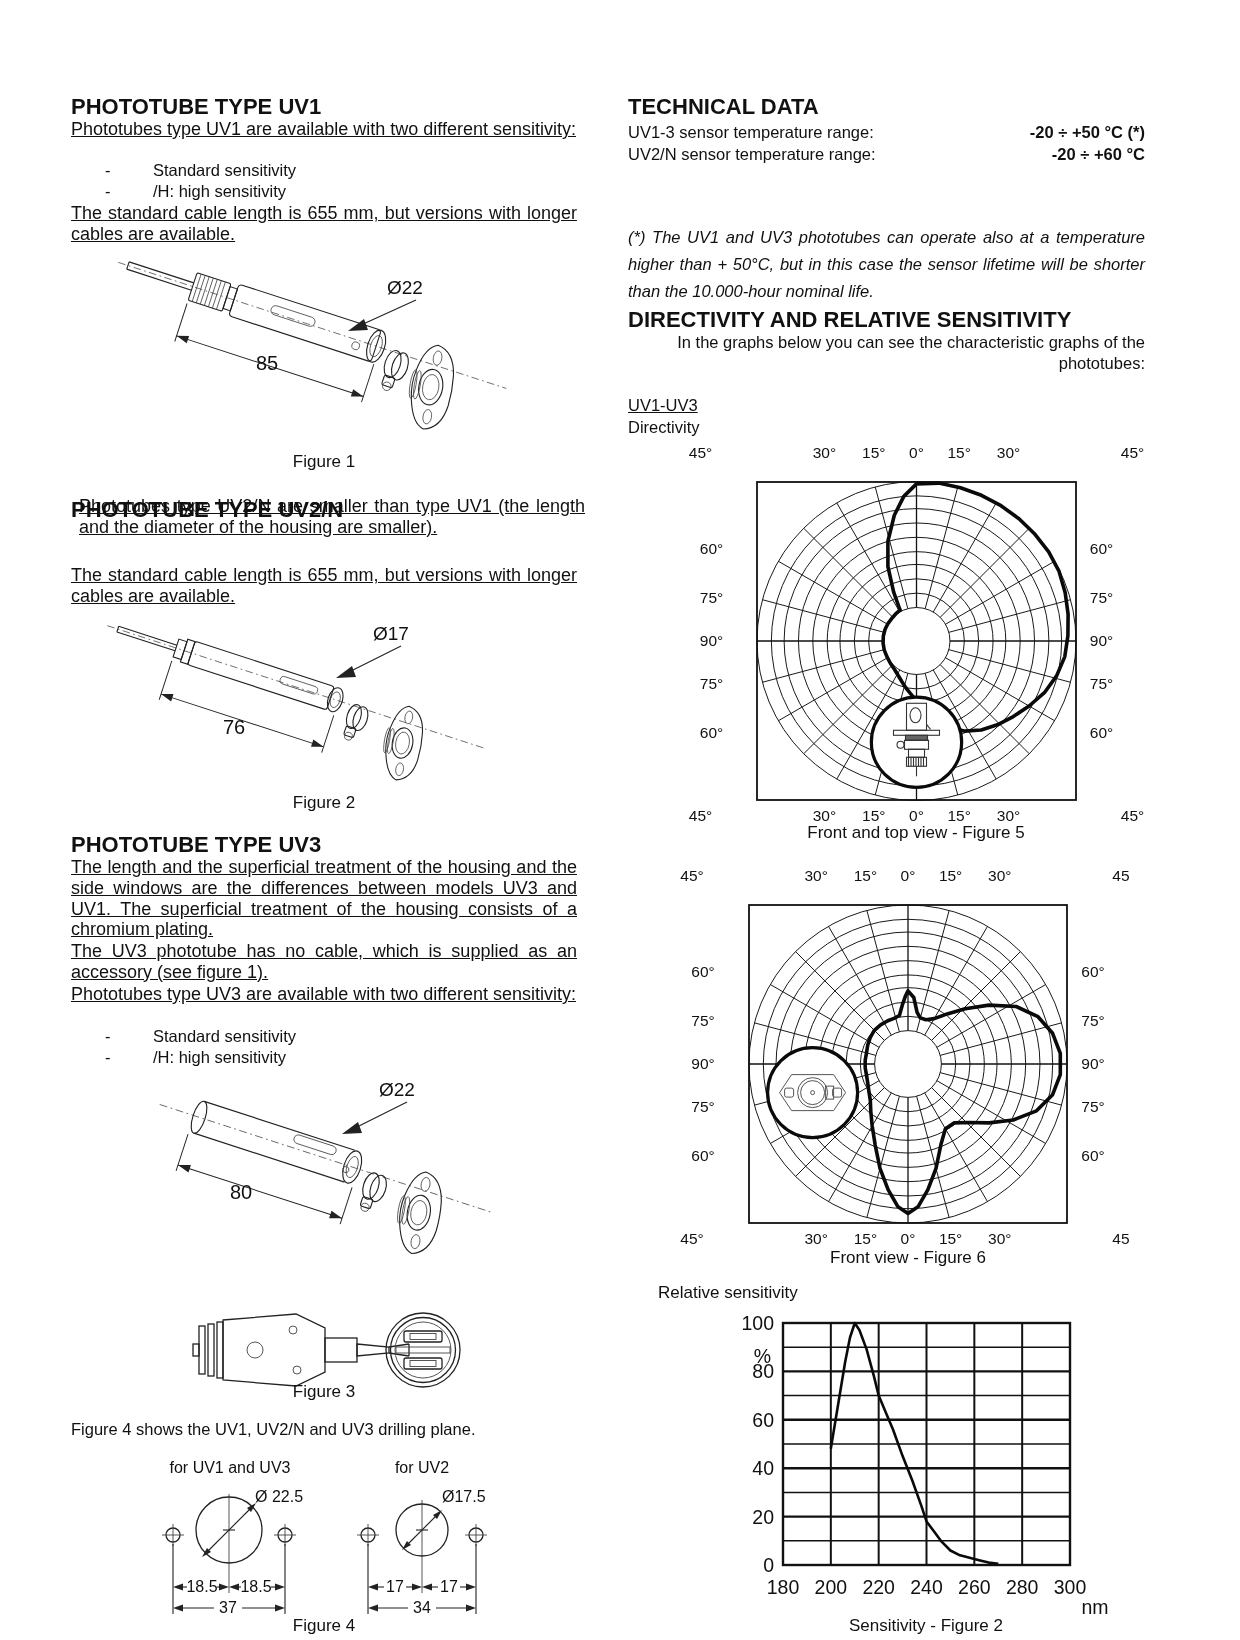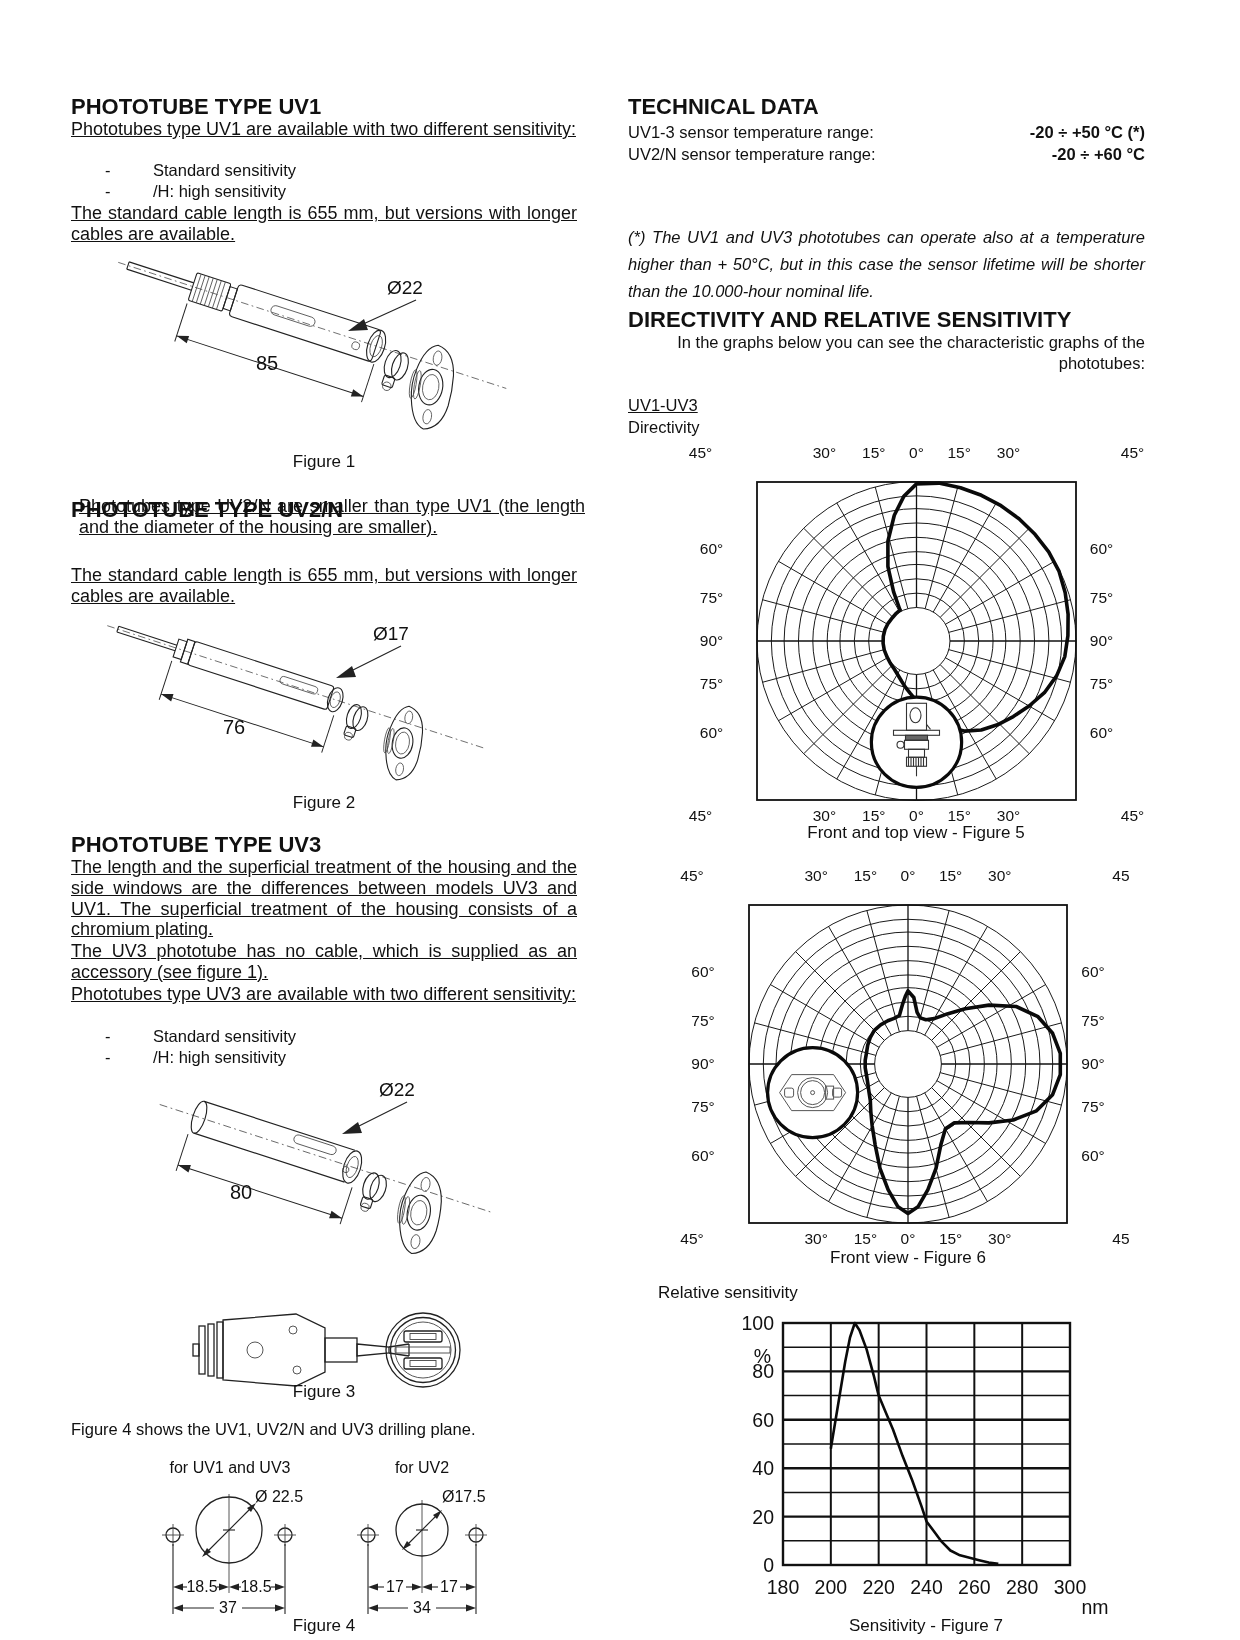--- a/index.html
+++ b/index.html
@@ -521,13 +521,13 @@
       <text x="73" y="286" text-anchor="middle" font-size="19.5">180</text>
       <text x="120.83333333333333" y="286" text-anchor="middle" font-size="19.5">200</text>
       <text x="168.66666666666666" y="286" text-anchor="middle" font-size="19.5">220</text>
       <text x="216.5" y="286" text-anchor="middle" font-size="19.5">240</text>
       <text x="264.3333333333333" y="286" text-anchor="middle" font-size="19.5">260</text>
       <text x="312.1666666666667" y="286" text-anchor="middle" font-size="19.5">280</text>
       <text x="360" y="286" text-anchor="middle" font-size="19.5">300</text>
       <text x="385" y="306" text-anchor="middle" font-size="19.5">nm</text>
     </svg>
   </div>
-<div class="abs cap" style="left:676px;top:1616px;width:500px;">Sensitivity - Figure 7</div>
+<div class="abs cap" style="left:676px;top:1616px;width:500px;">Sensitivity - Figure 2</div>
 
 </body></html>

